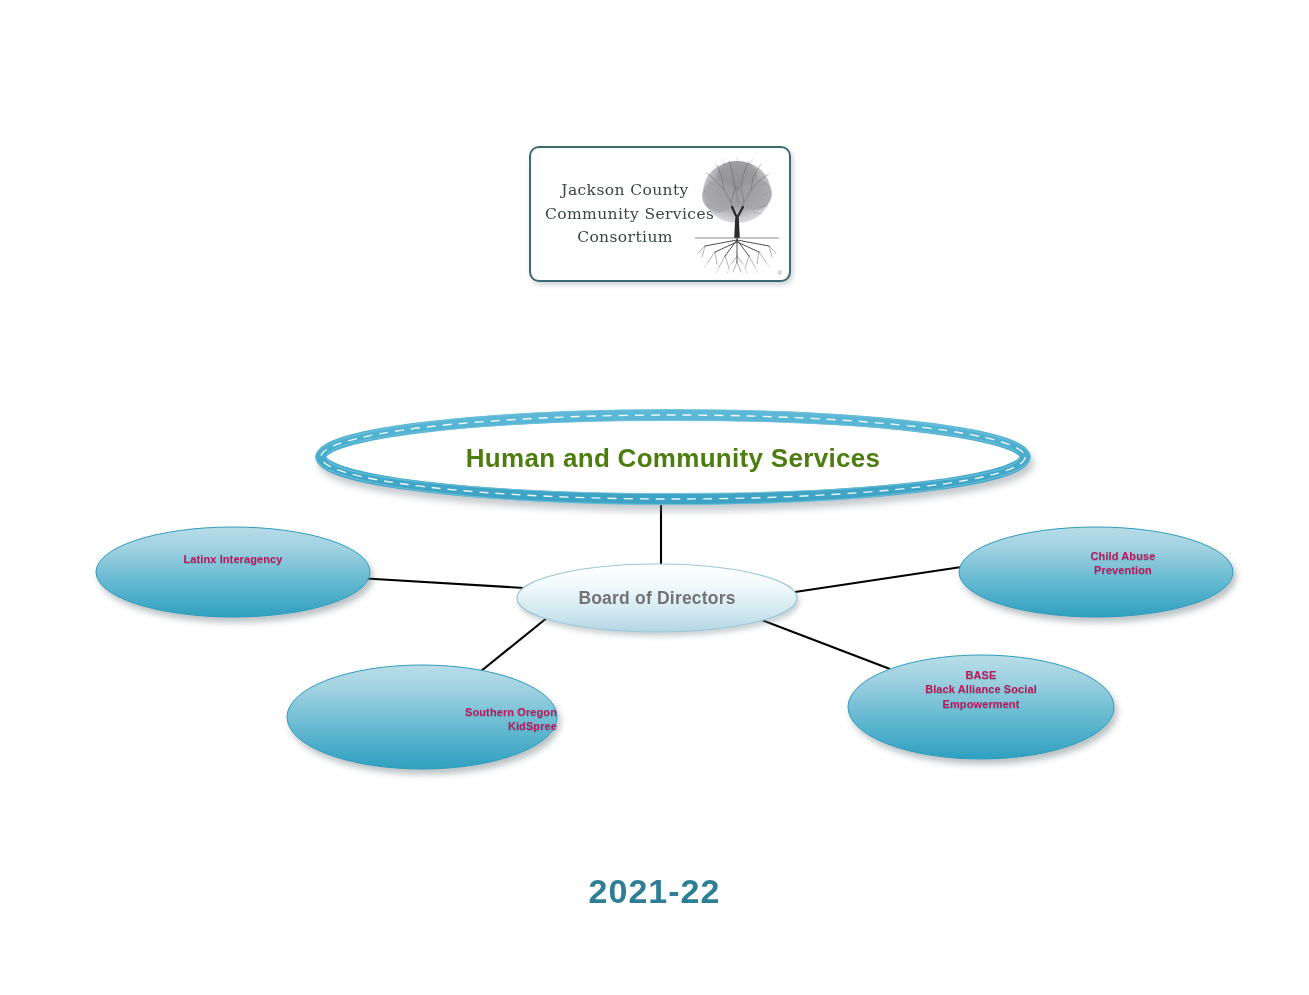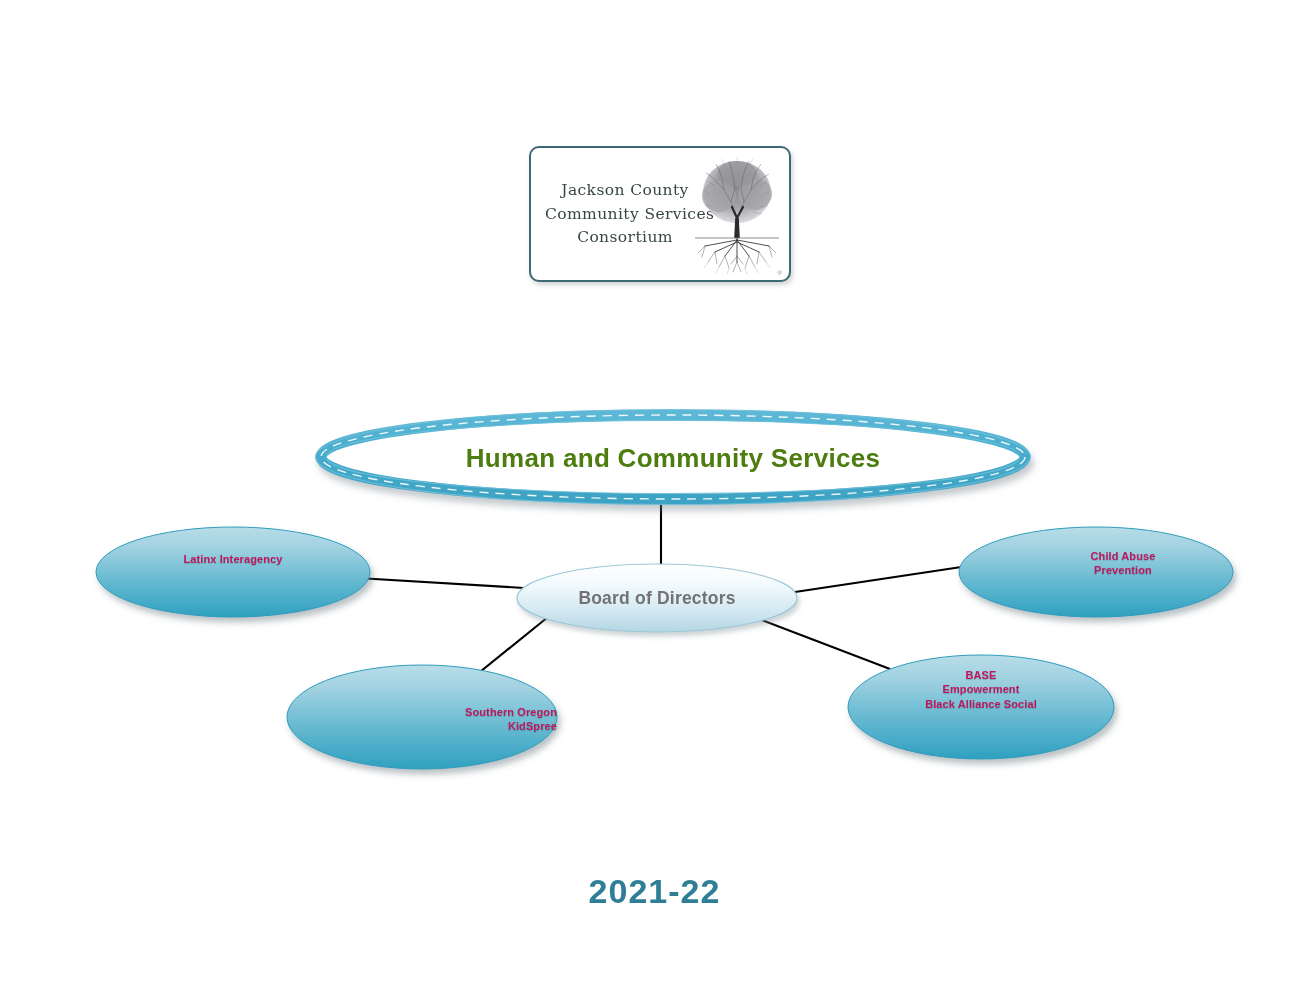--- a/index.html
+++ b/index.html
@@ -262,19 +262,19 @@
     <span>Prevention</span>
   </div>
 
   <div class="node-label satellite" style="left:287px; top:705px; width:270px;text-align:right;">
     <span>Southern Oregon</span>
     <span>KidSpree</span>
   </div>
 
   <div class="node-label satellite" style="left:848px; top:668px; width:266px;">
     <span>BASE</span>
+    <span>Black Alliance Social</span>
     <span>Empowerment</span>
-    <span>Black Alliance Social</span>
   </div>
 
   <div class="year-label">2021-22</div>
 
 </div>
 
 </body></html>

